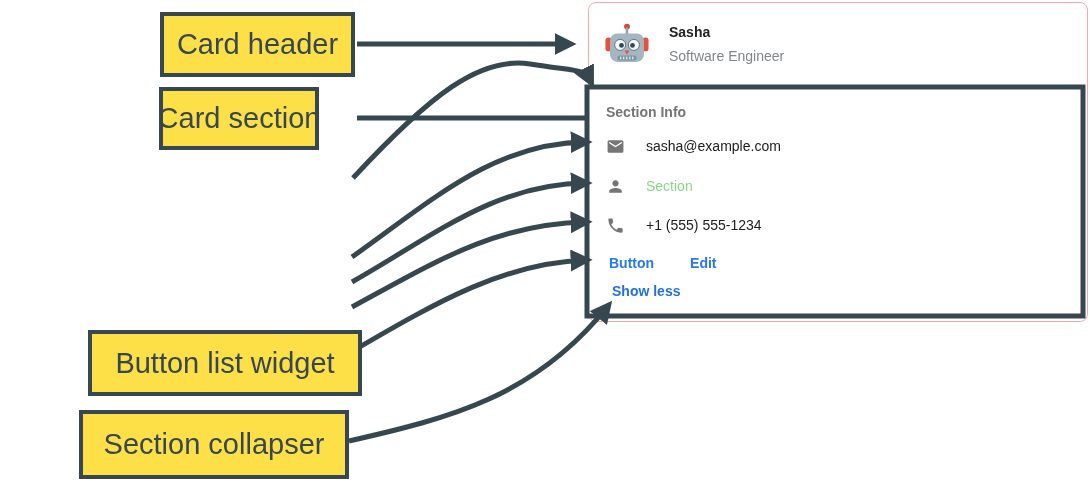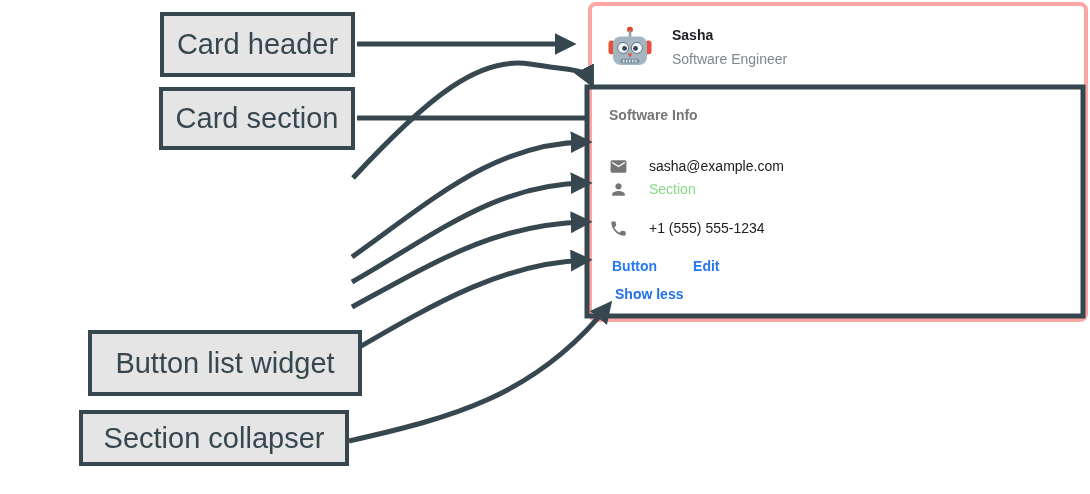--- a/index.html
+++ b/index.html
@@ -1,53 +1,53 @@
 <!DOCTYPE html>
 <html><head>
 <meta charset="utf-8">
 <style>
   html,body{margin:0;padding:0;background:#fff;}
   .canvas{position:relative;width:1090px;height:494px;background:#fff;overflow:hidden;
           font-family:"Liberation Sans", sans-serif;}
 
   
   .card{position:absolute;left:588px;top:2px;width:500px;height:320px;box-sizing:border-box;
-        background:#fff;border:4px solid #fca5a5;border-radius:8px;z-index:1;}
+        background:#fff;border:1px solid #fca5a5;border-radius:8px;z-index:1;}
   .card-header{position:absolute;left:0;top:0;width:100%;height:82px;display:flex;
                align-items:center;box-sizing:border-box;padding-left:16px;gap:20px;}
   .avatar{width:44px;height:44px;flex:0 0 auto;}
   .id-block{display:flex;flex-direction:column;gap:8px;}
   .name{font-size:14px;font-weight:700;color:#202124;}
   .role{font-size:14px;color:#80868b;}
 
   .section-title{position:absolute;left:17px;top:101px;font-size:14px;font-weight:700;color:#757575;}
   .row{position:absolute;left:17px;height:22px;display:flex;align-items:center;}
   .row .ricon{width:19px;height:19px;flex:0 0 auto;}
   .row .rtext{margin-left:21px;font-size:14px;color:#202124;white-space:nowrap;}
   .row .rtext.green{color:#88d888;}
-  .row1{top:132px;margin-top:17px;} .row2{top:172px;} .row3{top:211px;text-align:center;}
+  .row1{top:132px;} .row2{top:172px;} .row3{top:211px;text-align:center;}
   .btn-row{position:absolute;left:20px;top:252px;display:flex;gap:36px;}
   .link{font-size:14px;font-weight:700;color:#2779f2;cursor:pointer;}
   .showless{position:absolute;left:23px;top:280px;font-size:14px;font-weight:700;color:#2270e8;cursor:pointer;}
 
   
   .overlay{position:absolute;left:0;top:0;width:1090px;height:494px;z-index:2;pointer-events:none;}
   .overlay path, .overlay rect{fill:none;stroke:#37474F;stroke-width:5;}
   .overlay .head{fill:#37474F;stroke:none;}
 
   
-  .lbl{position:absolute;box-sizing:border-box;border:4px solid #37474F;background:#e5e5e5;
+  .lbl{position:absolute;box-sizing:border-box;border:4px solid #37474F;background:#fde047;
        color:#37474F;display:flex;align-items:center;justify-content:center;
        font-size:29px;line-height:1;z-index:3;white-space:nowrap;}
   .lbl1{left:160px;top:12px;width:195px;height:65px;}
-  .lbl2{left:159px;top:87px;width:196px;height:63px;}
+  .lbl2{left:159px;top:87px;width:160px;height:63px;}
   .lbl3{left:122px;top:167px;width:231px;height:65px;}
   .lbl4{left:12px; top:248px;width:340px;height:68px;}
   .lbl5{left:88px; top:330px;width:274px;height:66px;}
-  .lbl6{left:79px; top:410px;width:270px;height:56px;text-align:right;}
+  .lbl6{left:79px; top:410px;width:270px;height:69px;text-align:right;}
 </style>
 </head>
 <body>
 
 <div class="canvas">
 
   <div class="card">
 
     <div class="card-header">
       <svg class="avatar" viewBox="0 0 48 48">
@@ -68,21 +68,21 @@
         <rect x="26.4" y="37.8" width="1.3" height="3" fill="#eef2f4"></rect>
         <rect x="29.7" y="37.8" width="1.3" height="3" fill="#eef2f4"></rect>
       </svg>
       <div class="id-block">
         <div class="name">Sasha</div>
         <div class="role">Software Engineer</div>
       </div>
     </div>
 
     <div>
-      <div class="section-title">Software Info</div>
+      <div class="section-title">Section Info</div>
 
       <div class="row row1">
         <svg class="ricon" viewBox="0 0 24 24">
           <path fill="#757575" d="M20 4H4c-1.1 0-1.99.9-1.99 2L2 18c0 1.1.9 2 2 2h16c1.1 0 2-.9 2-2V6c0-1.1-.9-2-2-2zm0 4l-8 5-8-5V6l8 5 8-5v2z"></path>
         </svg>
         <span class="rtext">sasha@example.com</span>
       </div>
 
       <div class="row row2">
         <svg class="ricon" viewBox="0 0 24 24">

